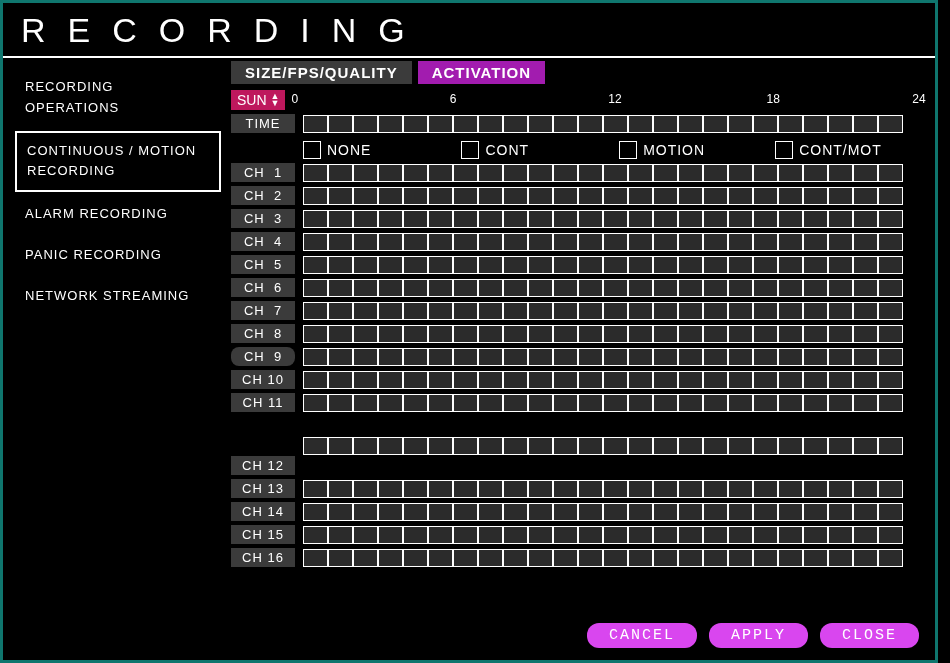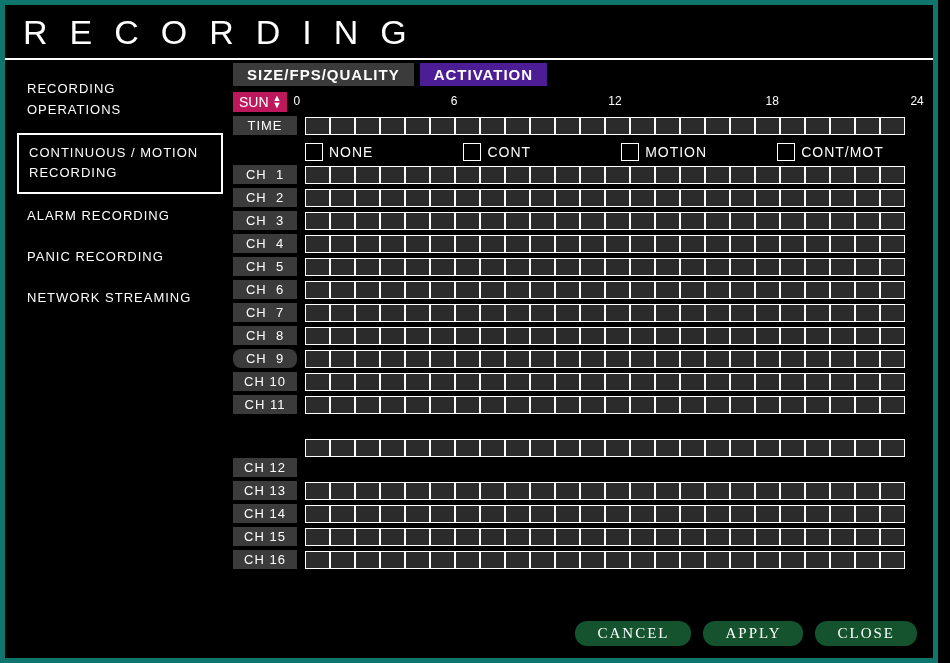--- a/index.html
+++ b/index.html
@@ -1,47 +1,47 @@
 <!DOCTYPE html>
 <html><head>
 <meta charset="utf-8">
 <style>
   html,body{margin:0;padding:0;background:#000;color:#fff;font-family:"Lucida Sans","Segoe UI",Arial,sans-serif;font-size:14px;}
-  .window{width:938px;height:663px;background:#000;border:5px solid #0f766e;box-sizing:border-box;position:relative;}
+  .window{width:938px;height:663px;background:#000;border:3px solid #0f766e;box-sizing:border-box;position:relative;}
   .title{font-size:34px;letter-spacing:22px;padding:8px 0 6px 18px;border-bottom:2px solid #fff;font-weight:300;}
   .content{position:absolute;top:58px;left:10px;right:10px;bottom:10px;}
   
   .sidebar{position:absolute;top:6px;left:0;width:210px;}
   .side-item{padding:10px 12px;font-size:13px;letter-spacing:1px;line-height:1.6;}
   .side-item.selected{border:2px solid #fff;margin:2px;padding:8px 10px;}
   
   .panel{position:absolute;top:0;left:218px;right:0;}
   
   .tabs{display:flex;gap:6px;margin-bottom:6px;}
   .tab{background:#3b3b3b;color:#fff;padding:3px 14px;font-size:15px;font-weight:bold;letter-spacing:1px;}
-  .tab.active{background:#4c1d95;}
+  .tab.active{background:#a21caf;}
   
   .axisrow{display:flex;align-items:center;gap:6px;}
   .daysel{background:#be185d;padding:2px 6px;display:flex;align-items:center;gap:4px;font-size:14px;}
   .spin{display:flex;flex-direction:column;line-height:7px;font-size:9px;}
   .spin span{cursor:pointer;}
   .axis{position:relative;flex:1;height:16px;}
   .axis .tick{position:absolute;top:0;font-size:12px;}
   
   .rowline{display:flex;align-items:center;gap:8px;margin-top:4px;}
   .rowlabel{width:64px;background:#3b3b3b;text-align:center;padding:2px 0;font-size:13px;letter-spacing:1px;}
   .cells{display:flex;gap:0;}
   .cell{width:25px;height:18px;border:1px solid #fff;background:#2b2b2b;box-sizing:border-box;}
   
   .legendrow{display:flex;align-items:center;margin:8px 0 4px 0;padding-left:72px;font-size:14px;letter-spacing:1px;}
   .legenditem{display:flex;align-items:center;gap:6px;}
   .legbox{width:16px;height:16px;border:1px solid #fff;}
   
   .btnrow{position:absolute;right:6px;bottom:2px;display:flex;gap:12px;}
-  .btn{background:#14532d;color:#fff;border:none;border-radius:12px;padding:4px 22px;font-size:15px;letter-spacing:2px;font-family:Liberation Serif, serif;cursor:pointer;}
+  .btn{background:#d946ef;color:#fff;border:none;border-radius:12px;padding:4px 22px;font-size:15px;letter-spacing:2px;font-family:Liberation Mono, monospace;cursor:pointer;}
 </style>
 </head>
 <body>
 
 <div class="window">
   <div class="title">RECORDING</div>
   <div class="content">
 
     <div class="sidebar">
       <div class="side-item">RECORDING OPERATIONS</div>

